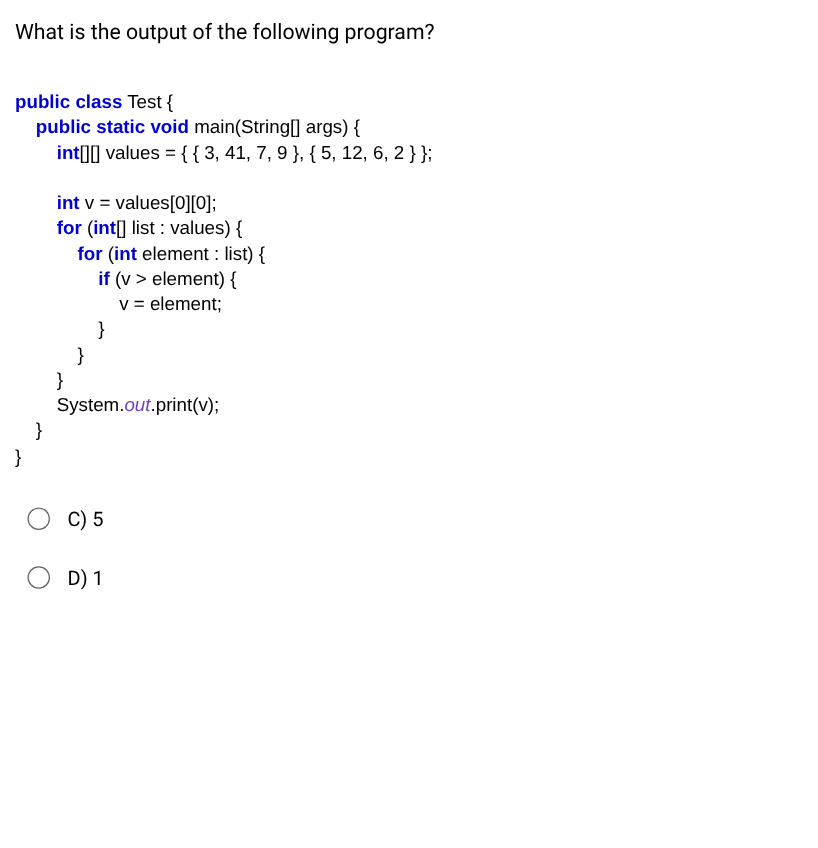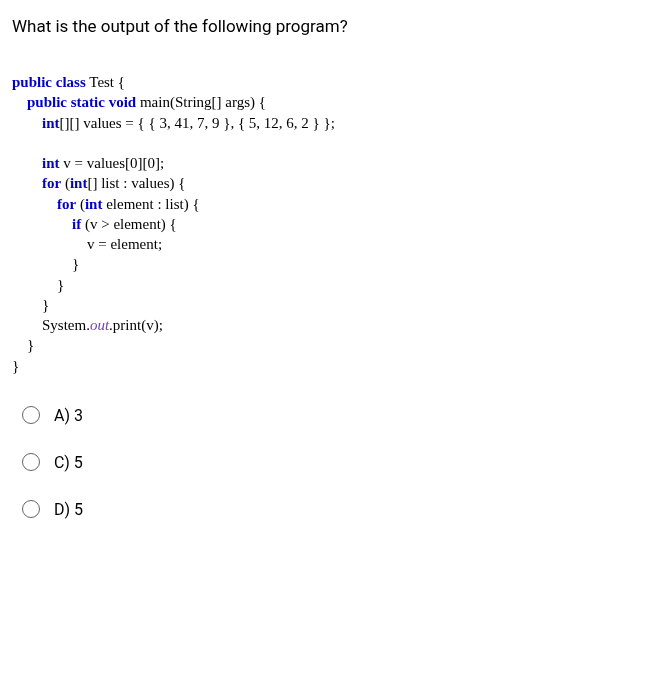--- a/index.html
+++ b/index.html
@@ -13,21 +13,21 @@
       padding: 16px 12px;
       width: 654px;
       color: #000;
     }
     .question {
       font-size: 17px;
       margin-bottom: 32px;
       font-weight: 400;
     }
     .code-block {
-      font-family: Liberation Serif, serif;
+      font-family: Liberation Sans, sans-serif;
       font-size: 15px;
       line-height: 1.35;
       white-space: pre;
       margin-bottom: 30px;
       margin-top: 36px;
     }
     .kw-blue { color: #0000cc; font-weight: bold; }
     .var-purple { color: #6f42c1; font-style: italic; }
     .options {
       margin-top: 10px;
@@ -67,23 +67,19 @@
                 <span>}</span>
             <span>}</span>
         <span>}</span>
         <span>System.</span><span class="var-purple">out</span><span>.print(v);</span>
     <span>}</span>
 <span>}</span></div>
 
 <div class="options">
   <div class="option">
     <div class="radio"></div>
-    <div class="option-label">A) 3</div>
-  </div>
-  <div class="option">
-    <div class="radio"></div>
     <div class="option-label">C) 5</div>
   </div>
   <div class="option">
     <div class="radio"></div>
-    <div class="option-label">D) 5</div>
+    <div class="option-label">D) 1</div>
   </div>
 </div>
 
 </body></html>

